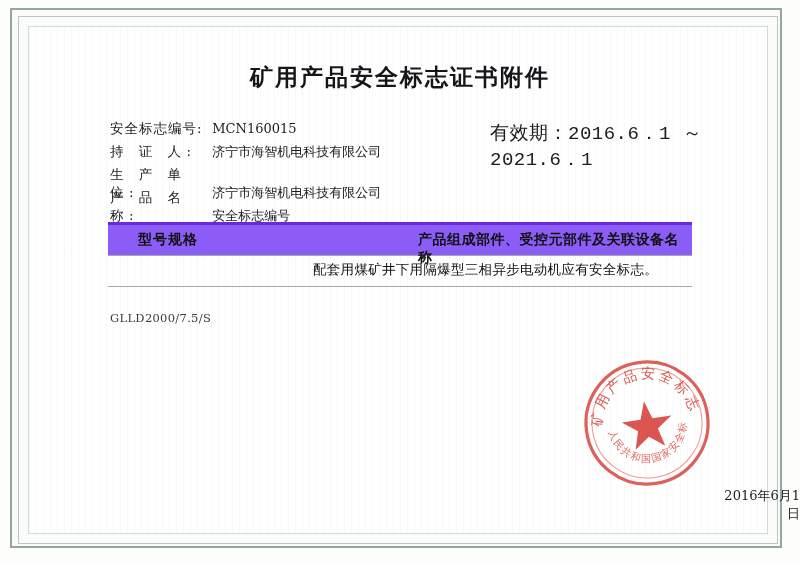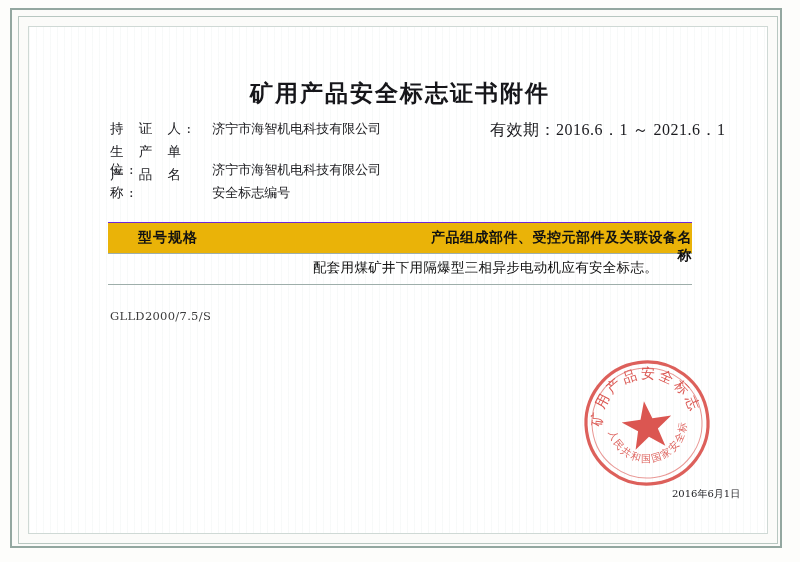--- a/index.html
+++ b/index.html
@@ -72,21 +72,20 @@
     position: absolute;
     top: 62px;
     left: 0;
     width: 800px;
     text-align: center;
     font-family: Liberation Sans, sans-serif;
     font-size: 23px;
     font-weight: bold;
     letter-spacing: 2px;
     color: #16161a;
-    margin-top: 16px;
   }
   .meta {
     position: absolute;
     left: 110px;
     top: 120px;
     width: 600px;
   }
   .meta-row {
     position: relative;
     height: 23px;
@@ -103,58 +102,57 @@
     letter-spacing: 5.5px;
   }
   .meta-value {
     display: inline-block;
     font-size: 13px;
   }
   .validity {
     position: absolute;
     left: 490px;
     top: 120px;
-    font-size: 16px;
-    font-family: Liberation Serif, serif;
+    font-size: 19px;
+    font-family: Liberation Mono, monospace;
     color: #1b1b1f;
     letter-spacing: 0.5px;
   }
   .table {
     position: absolute;
     left: 108px;
     top: 222px;
     width: 584px;
   }
   .table-head {
     position: relative;
     height: 30px;
     border-bottom: 1px solid #9eaeaa;
-    border-top: 1px solid #6d28d9;
-    background: #eab308;
+    border-top: 3px solid #6d28d9;
+    background: #8b5cf6;
   }
   .th-model {
     position: absolute;
     left: 30px;
     top: 6px;
     font-size: 14px;
     font-weight: bold;
     font-family: "DejaVu Serif", serif;
     letter-spacing: 1px;
     color: #111;
   }
   .th-parts {
     position: absolute;
     left: 310px;
     top: 6px;
     font-size: 14px;
     font-weight: bold;
     font-family: "DejaVu Serif", serif;
     letter-spacing: 0.5px;
     color: #111;
-    text-align: right;
   }
   .table-row {
     position: relative;
     height: 30px;
     border-bottom: 1px solid #9eaeaa;
   }
   .td-model {
     position: absolute;
     left: 2px;
     top: 7px;
@@ -178,40 +176,45 @@
   .seal {
     position: absolute;
     left: 580px;
     top: 356px;
     width: 134px;
     height: 134px;
   }
   .seal svg { display: block; }
   .seal-date {
     position: absolute;
-    left: 672px;
+    left: 724px;
     top: 487px;
-    font-size: 10px;
+    font-size: 13px;
     font-family: "DejaVu Serif", serif;
     color: #1b1b1f;
+    text-align: right;
   }
 </style>
 </head>
 <body>
 
 <div class="page">
 
   <div class="frame-outer"></div>
   <div class="frame-mid"></div>
   <div class="frame-inner"></div>
   <div class="tint"></div>
 
   <div class="doc-title">矿用产品安全标志证书附件</div>
 
   <div class="meta">
+    <div class="meta-row">
+      <span class="meta-label">安全标志编号:</span>
+      <span class="meta-value">MCN160015</span>
+    </div>
     <div class="meta-row">
       <span class="meta-label spread">持 证 人:</span>
       <span class="meta-value">济宁市海智机电科技有限公司</span>
     </div>
     <div class="meta-row">
       <span class="meta-label spread">生 产 单 位:</span>
       <span class="meta-value">济宁市海智机电科技有限公司</span>
     </div>
     <div class="meta-row">
       <span class="meta-label spread">产 品 名 称:</span>

